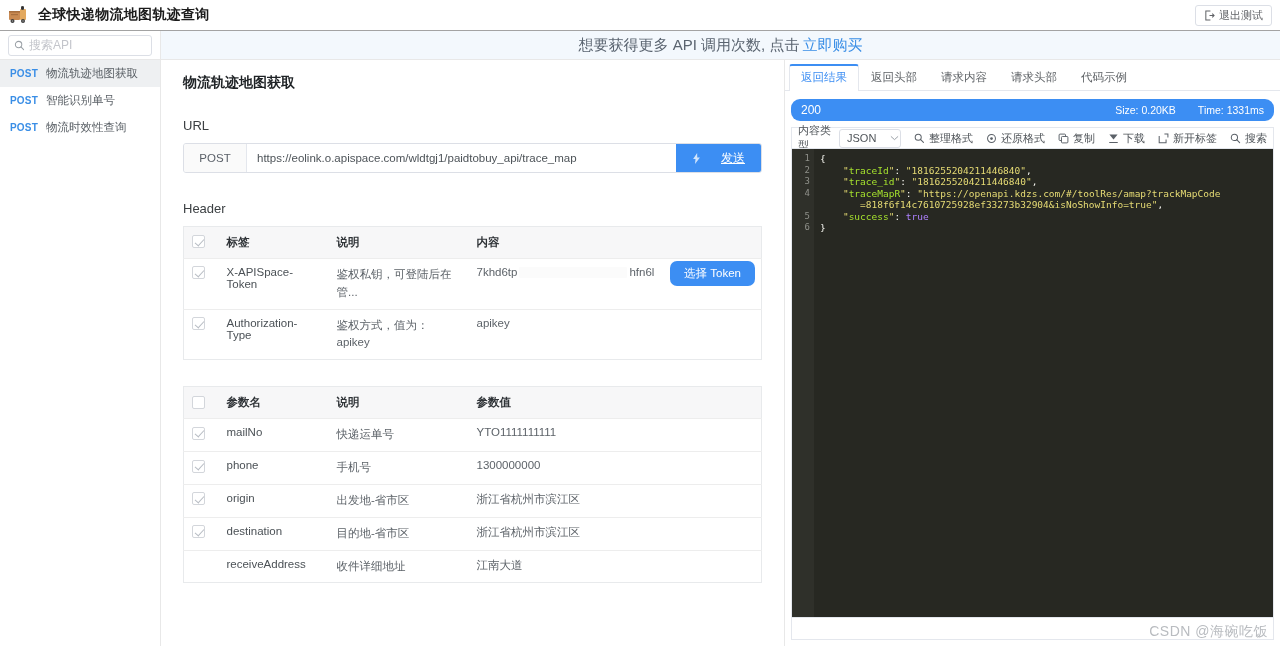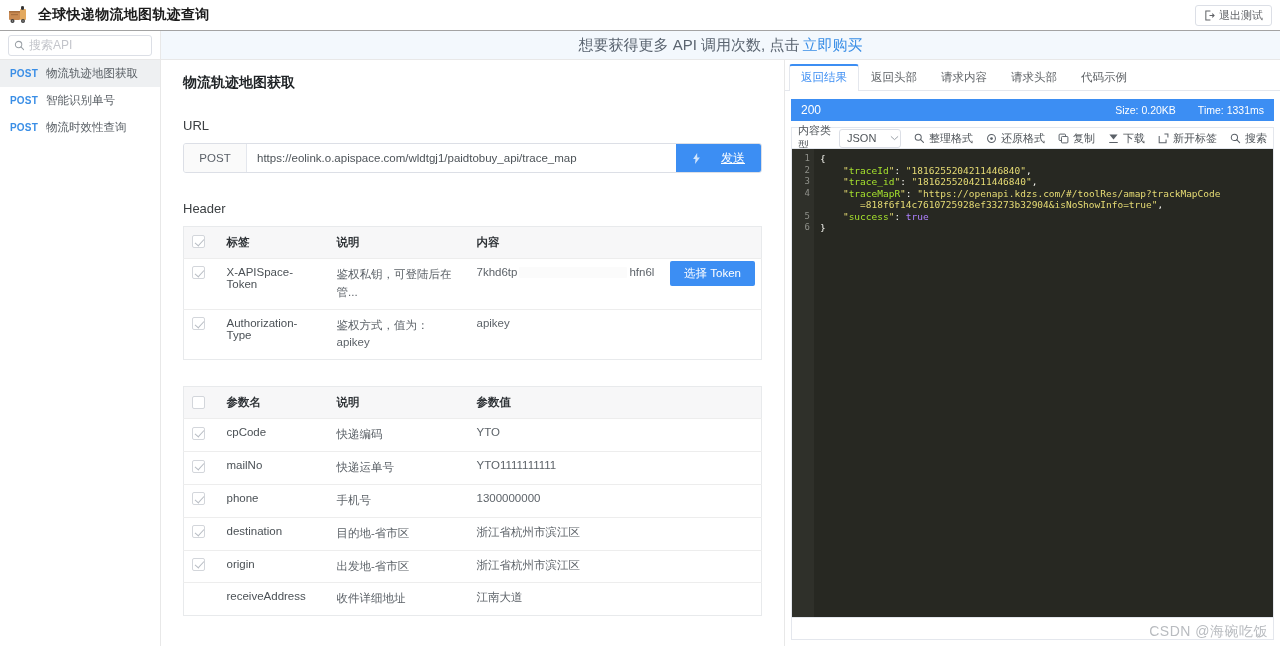--- a/index.html
+++ b/index.html
@@ -135,21 +135,21 @@
     content: ""; position: absolute; left: 3.5px; top: 0.5px;
     width: 4px; height: 8px; border: solid #b7bcc3; border-width: 0 1.5px 1.5px 0;
     transform: rotate(42deg);
   }
   .token-redact {
     display: inline-block; width: 108px; height: 11px; background: #fbfbfb;
     margin: 0 2px; vertical-align: middle; border-radius: 1px;
   }
   .token-btn {
     position: absolute; right: 6px; top: 2px;
-    background: #3c8ef3; color: #fff; border: 0; border-radius: 2px;
+    background: #3c8ef3; color: #fff; border: 0; border-radius: 7px;
     font-size: 11.5px; padding: 5px 14px; cursor: pointer; font-family: inherit;
   }
 
   
   .right { width: 495px; flex: 0 0 495px; background: #fff; display: flex; flex-direction: column;
            padding: 0 0 0 0; min-height: 0; }
   .resp-tabs {
     height: 28px; flex: 0 0 28px; display: flex; align-items: center;
     border-bottom: 1px solid #e4e7ed; padding-left: 4px; margin-top: 3px;
   }
@@ -158,21 +158,21 @@
     border: 1px solid transparent; border-bottom: 0; position: relative; top: 1px;
     white-space: nowrap;
   }
   .resp-tab.active {
     color: #3c8ef3; background: #fff;
     border-color: #e4e7ed; border-top: 2px solid #3c8ef3;
     border-radius: 3px 3px 0 0; padding-top: 4px;
   }
   .status-bar {
     margin: 8px 6px 0 6px; height: 22px; background: #3c8ef3; color: #fff;
-    display: flex; align-items: center; padding: 0 10px; font-size: 12px;
+    display: flex; align-items: center; padding: 0 10px; font-size: 12px; border-radius: 9px;
   }
   .status-code { font-weight: normal; }
   .status-spacer { flex: 1; }
   .status-meta { font-size: 10.5px; margin-left: 22px; }
 
   .resp-toolbar {
     margin: 6px 6px 0 6px; border: 1px solid #e4e7ed; border-bottom: 0;
     height: 21px; display: flex; align-items: center; gap: 0; padding: 0 6px;
     background: #fff;
   }
@@ -359,46 +359,40 @@
               <span class="cbox"></span>
             </th>
             <th>参数名</th>
             <th>说明</th>
             <th>参数值</th>
           </tr>
         </thead>
         <tbody>
           <tr>
             <td><span class="cbox checked"></span></td>
-            <td class="cell-name">cpCode</td>
-            <td class="cell-desc">快递编码</td>
-            <td class="cell-val">YTO</td>
-          </tr>
-          <tr>
-            <td><span class="cbox checked"></span></td>
             <td class="cell-name">mailNo</td>
             <td class="cell-desc">快递运单号</td>
             <td class="cell-val">YTO1111111111</td>
           </tr>
           <tr>
             <td><span class="cbox checked"></span></td>
             <td class="cell-name">phone</td>
             <td class="cell-desc">手机号</td>
             <td class="cell-val">1300000000</td>
           </tr>
           <tr>
             <td><span class="cbox checked"></span></td>
+            <td class="cell-name">origin</td>
+            <td class="cell-desc">出发地-省市区</td>
+            <td class="cell-val">浙江省杭州市滨江区</td>
+          </tr>
+          <tr>
+            <td><span class="cbox checked"></span></td>
             <td class="cell-name">destination</td>
             <td class="cell-desc">目的地-省市区</td>
-            <td class="cell-val">浙江省杭州市滨江区</td>
-          </tr>
-          <tr>
-            <td><span class="cbox checked"></span></td>
-            <td class="cell-name">origin</td>
-            <td class="cell-desc">出发地-省市区</td>
             <td class="cell-val">浙江省杭州市滨江区</td>
           </tr>
           <tr>
             <td></td>
             <td class="cell-name">receiveAddress</td>
             <td class="cell-desc">收件详细地址</td>
             <td class="cell-val">江南大道</td>
           </tr>
 
         </tbody>

